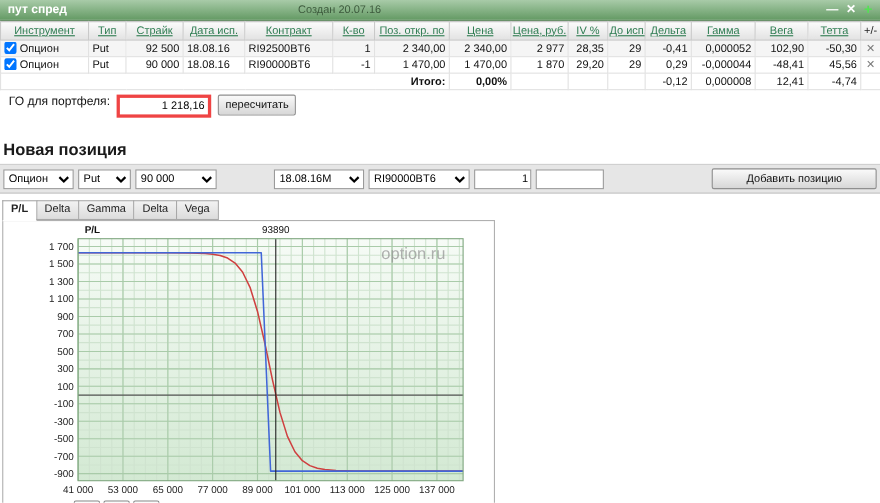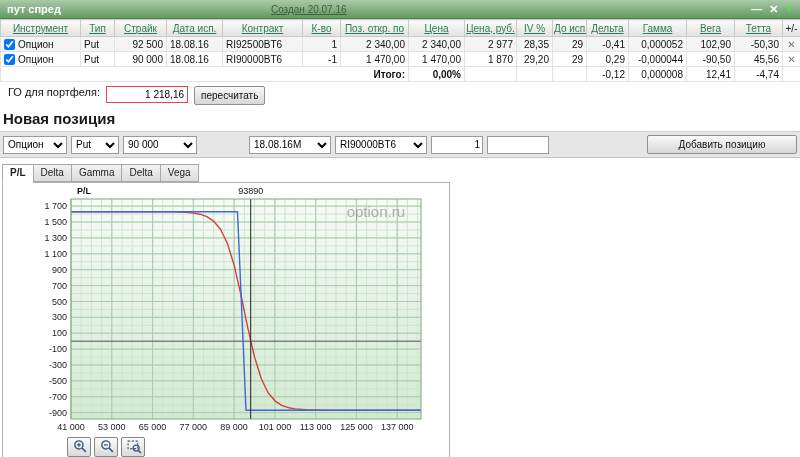--- a/index.html
+++ b/index.html
@@ -2,44 +2,44 @@
 <html><head>
 <meta charset="utf-8">
 <style>
   html,body{margin:0;padding:0;background:#fff;}
   body{width:800px;height:457px;overflow:hidden;font-family:"Liberation Sans",sans-serif;}
   .app{width:800px;}
 
   
   .titlebar{height:18px;background:linear-gradient(#a8cba8,#649a64);display:flex;align-items:center;border-bottom:1px solid #4e7f4e;gap:32px;}
   .title{color:#fff;font-weight:bold;font-size:11px;padding-left:7px;}
-  .created{color:#3d5a3d;font-size:10px;margin-left:178px;text-decoration:underline;}
+  .created{color:#3d5a3d;font-size:10px;margin-left:178px;}
   .controls{margin-left:auto;display:flex;gap:7px;padding-right:7px;}
   .wbtn{color:#fff;font-size:11px;font-weight:bold;cursor:pointer;line-height:18px;}
   .wbtn.add{color:#55e055;font-size:13px;}
 
   
   table.pos-table{width:800px;table-layout:fixed;border-collapse:collapse;font-size:10px;}
   .pos-table th{background:linear-gradient(#fbfbfb,#e2e2e2);border:1px solid #c9c9c9;font-weight:normal;padding:2px 1px;height:12px;white-space:nowrap;overflow:hidden;text-align:center;}
   .hlink{color:#2e7d52;text-decoration:underline;cursor:pointer;}
   th.pm{color:#222;}
   .pos-table td{border:1px solid #e2e2e2;padding:1px 3px;white-space:nowrap;overflow:hidden;height:12px;color:#111;}
   tbody tr.odd{background:#f5f5f5;}
   .r{text-align:right;}
   .bold{font-weight:bold;}
   td.del{text-align:center;color:#7a7a7a;cursor:pointer;padding:1px 0;}
   .pos-table input[type=checkbox]{width:11px;height:11px;vertical-align:-2px;margin:0 3px 0 0;}
 
   
   .go-row{display:flex;align-items:flex-start;gap:6px;padding:4px 0 4px 8px;font-size:11px;color:#111;}
-  .go-value{width:74px;height:15px;font-size:10px;text-align:right;border:1px solid #ef4444;padding:0 3px;font-family:inherit;}
+  .go-value{width:74px;height:15px;font-size:10px;text-align:right;border:3px solid #ef4444;padding:0 3px;font-family:inherit;}
   .btn{font-size:10px;height:19px;background:linear-gradient(#fafafa,#d7d7d7);border:1px solid #8f8f8f;border-radius:2px;cursor:pointer;font-family:inherit;color:#111;}
 
   
-  .np-heading{font-size:15px;font-weight:bold;color:#1a1a1a;margin:1px 0 4px 3px;}
+  .np-heading{font-size:15px;font-weight:bold;color:#1a1a1a;margin:17px 0 4px 3px;}
   .np-row{display:flex;align-items:center;gap:4px;background:#e6e6e6;padding:2px 3px;height:21px;border-top:1px solid #d0d0d0;border-bottom:1px solid #c4c4c4;}
   #np-selects{display:flex;gap:4px;}
   .np-row select{font-size:10px;height:18px;border:1px solid #9a9a9a;background:#fff;font-family:inherit;}
   .np-qty{width:46px;height:14px;font-size:10px;text-align:right;border:1px solid #9a9a9a;font-family:inherit;}
   .np-extra{width:56px;height:14px;font-size:10px;border:1px solid #9a9a9a;font-family:inherit;}
   .add-btn{margin-left:auto;width:150px;}
 
   
   .tabs{margin:6px 0 0 2px;display:flex;position:relative;z-index:2;}
   .tab{font-size:10px;padding:2px 7px 3px;border:1px solid #a8a8a8;border-right:none;background:linear-gradient(#f2f2f2,#dcdcdc);cursor:pointer;color:#222;}
@@ -131,21 +131,21 @@
           <td>18.08.16</td>
           <td>RI90000BT6</td>
           <td class="r">-1</td>
           <td class="r">1 470,00</td>
           <td class="r">1 470,00</td>
           <td class="r">1 870</td>
           <td class="r">29,20</td>
           <td class="r">29</td>
           <td class="r">0,29</td>
           <td class="r">-0,000044</td>
-          <td class="r">-90,50</td>
+          <td class="r">-48,41</td>
           <td class="r">45,56</td>
           <td class="del">✕</td>
         </tr>
       </tbody>
     <tfoot>
       <tr>
         <td colspan="7" class="r bold">Итого:</td>
         <td class="r bold">0,00%</td>
         <td></td>
         <td></td>

